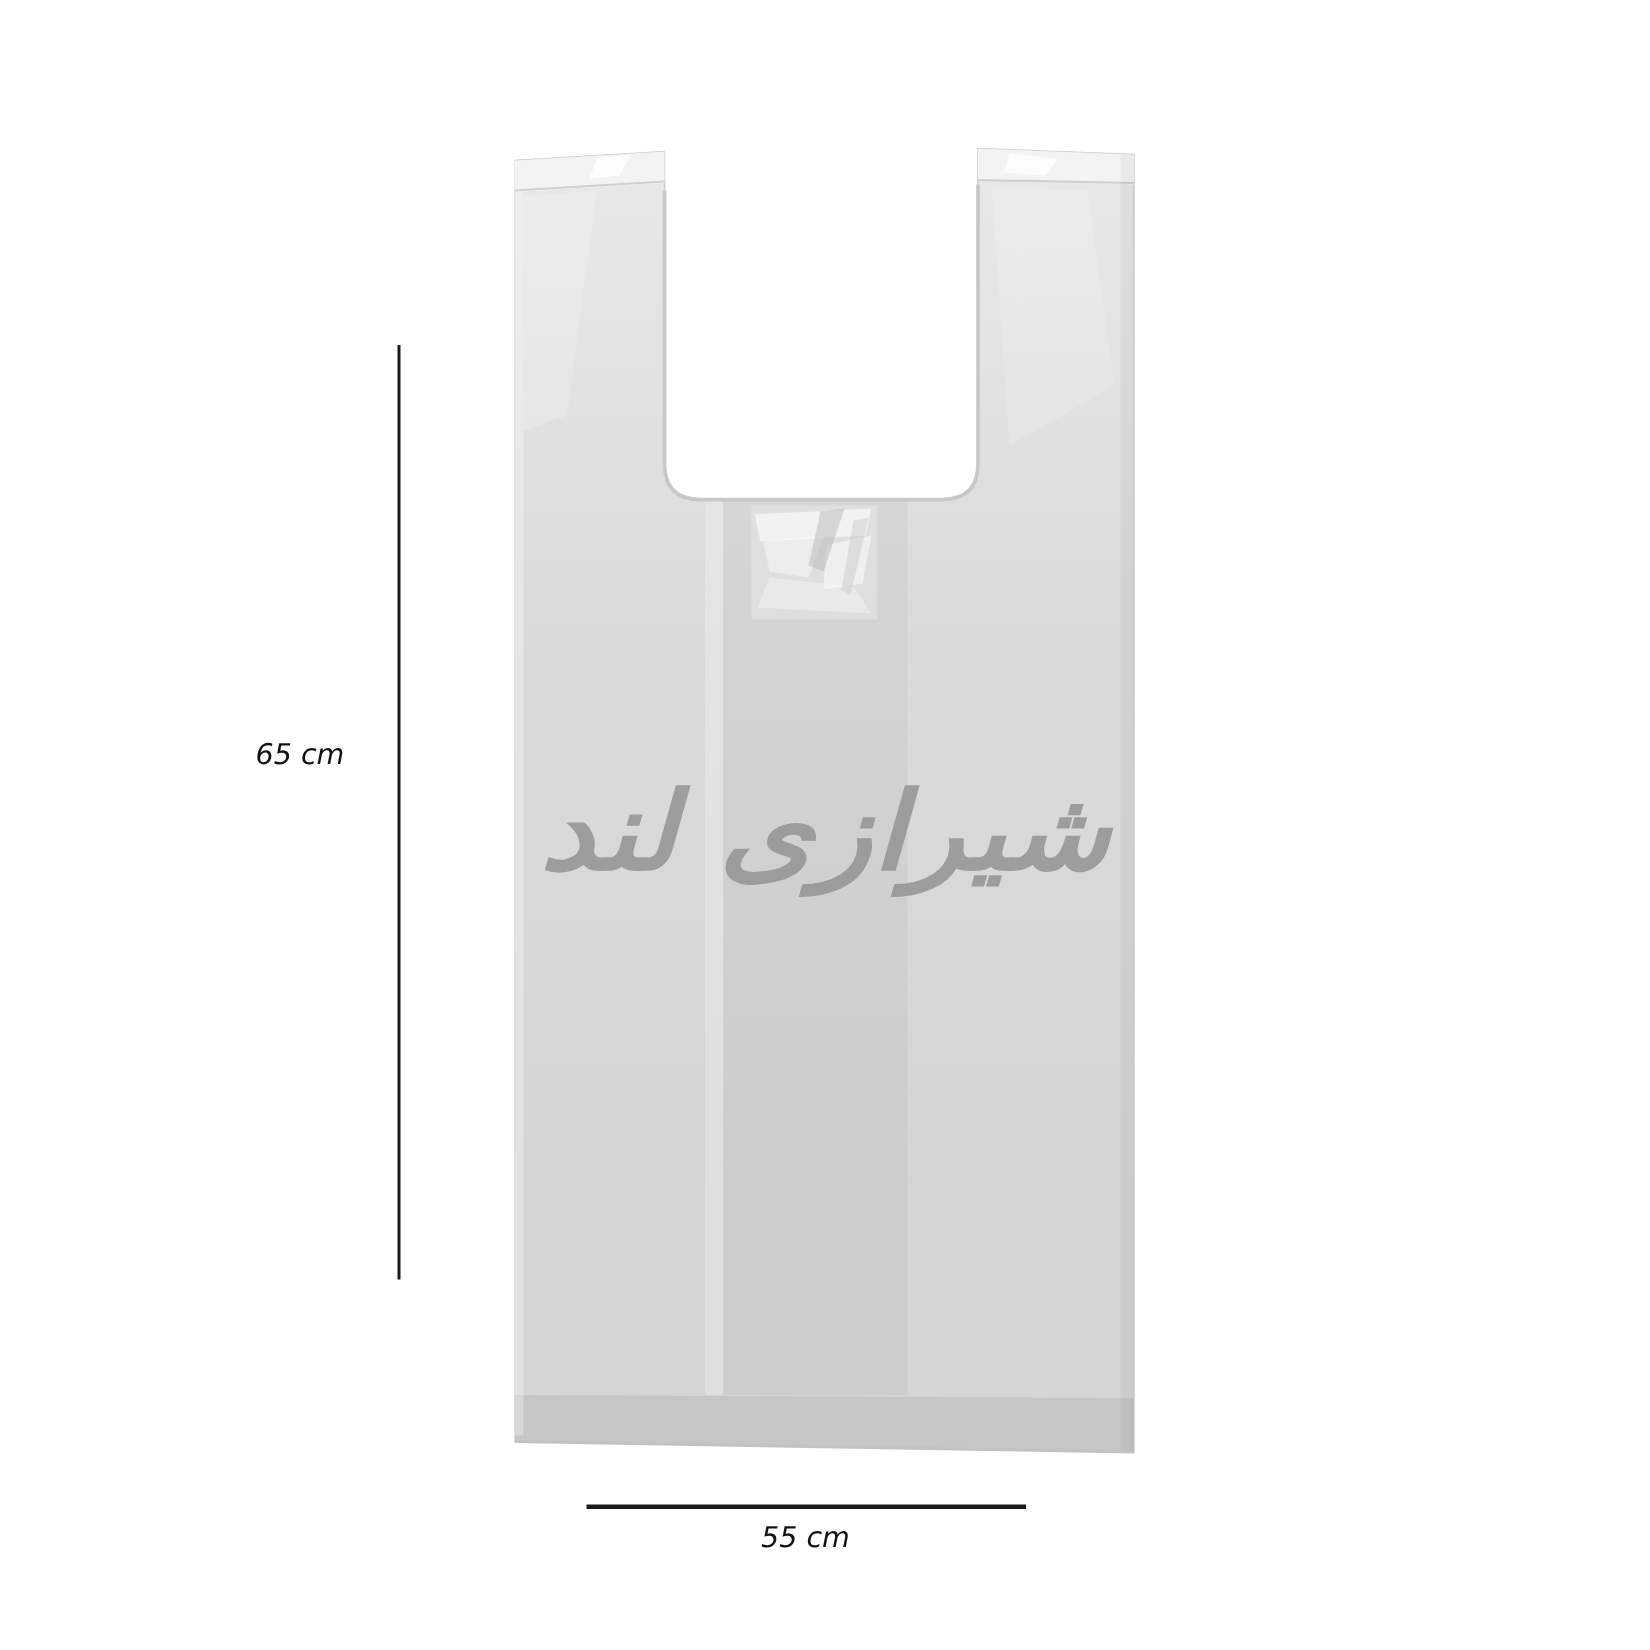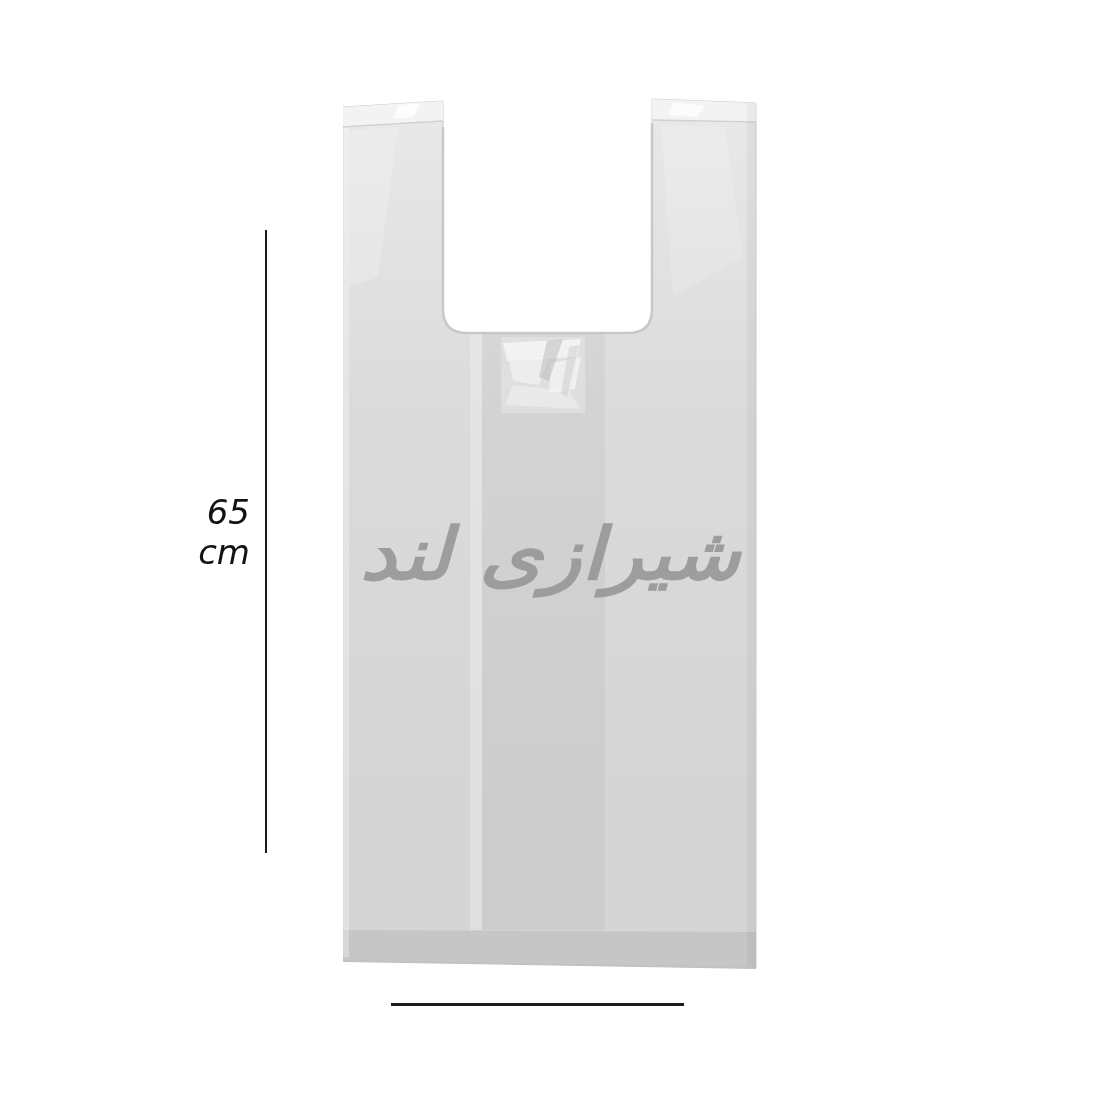--- a/index.html
+++ b/index.html
@@ -55,22 +55,22 @@
   }
   .dim-line-horizontal{
     position:absolute;
     left:391px;top:1003px;
     width:293px;height:3px;
     background:var(--dimension-line);
   }
   .dim-label{
     position:absolute;
     color:var(--label-text);
-    font-size:34px;
-    text-align:right;
+    font-size:19px;
+    text-align:center;
     font-family:"DejaVu Sans","Liberation Sans",sans-serif;
   }
   .dim-label.height{
     left:150px;top:492px;width:100px;
   }
   .dim-label.width{
     left:437px;top:1014px;width:200px;
   }
 </style>
 </head>
@@ -123,14 +123,15 @@
     <polygon points="404,6 413,6 413,871 404,869" style="fill:var(--edge-shade)"></polygon>
     <rect x="0" y="31" width="6" height="829" fill="#ffffff" opacity="0.3"></rect>
   </svg>
 
   <div class="watermark">شیرازی لند</div>
 
   <div class="dim-line-vertical"></div>
   <div class="dim-label height">65 cm</div>
 
   <div class="dim-line-horizontal"></div>
+  <div class="dim-label width">55 cm</div>
 
 </div>
 
 </body></html>

